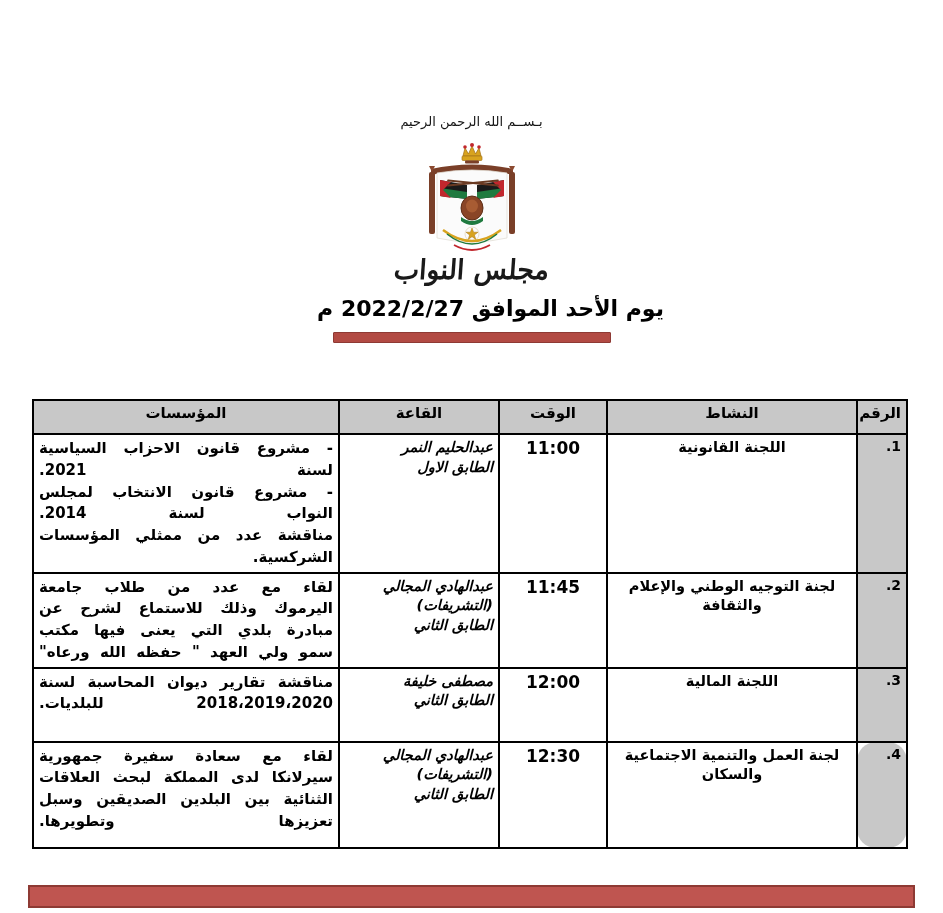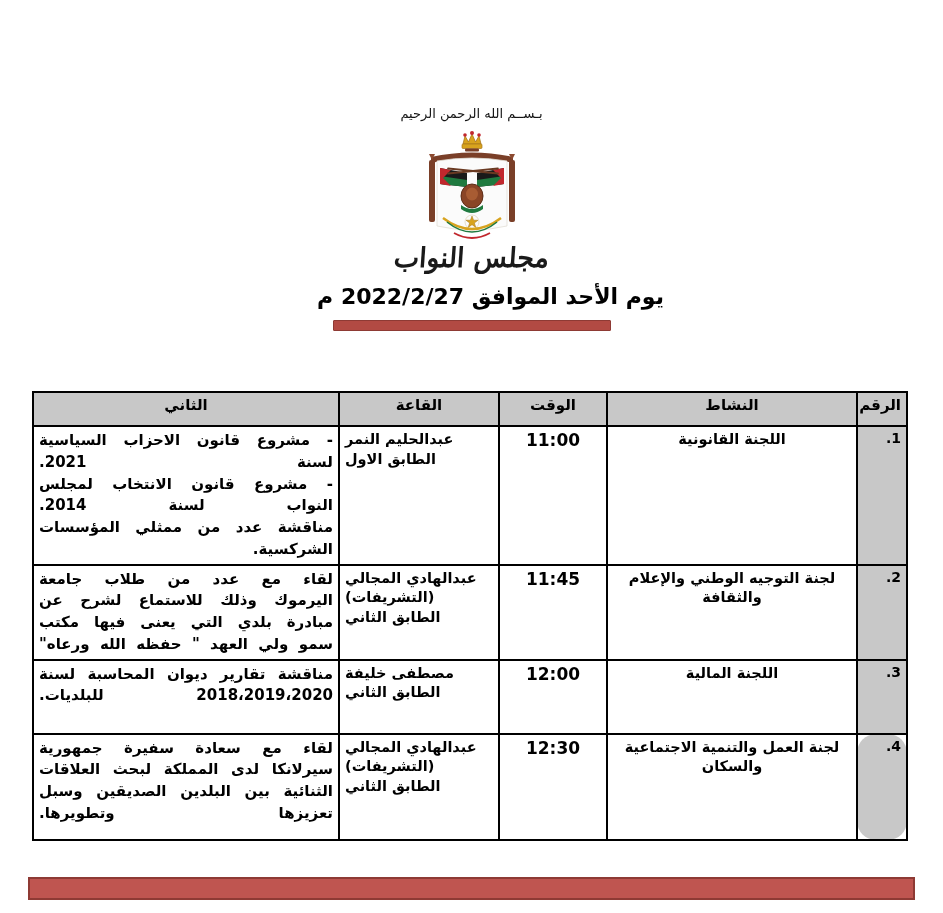--- a/index.html
+++ b/index.html
@@ -23,21 +23,21 @@
     height: 913px;
     position: relative;
     box-sizing: border-box;
   }
 
   .basmala {
     text-align: center;
     font-size: 13px;
     font-weight: 400;
     color: #141414;
-    margin: 4px;
+    margin: 12px;
     padding-top: 102px;
     letter-spacing: 0.5px;
     line-height: 1.2;
   }
 
   
   .emblem-wrap {
     width: 100%;
     text-align: center;
     margin-top: 8px;
@@ -148,24 +148,25 @@
     line-height: 1.35;
   }
   td.cell-time {
     text-align: center;
     font-size: 17px;
     font-weight: bold;
     font-family: "DejaVu Sans", "Liberation Sans", sans-serif;
     direction: ltr;
   }
   td.cell-hall {
-    text-align: left;
+    text-align: right;
     font-size: 14.5px;
     font-weight: bold;
     line-height: 1.35;
+    font-style: italic;
   }
   td.cell-subject {
     text-align: justify;
     text-align-last: justify;
     font-size: 15px;
     font-weight: bold;
     line-height: 1.45;
     word-spacing: 1px;
   }
   td.cell-subject .lastline {
@@ -259,21 +260,21 @@
         <col class="c-time">
         <col class="c-hall">
         <col class="c-subject">
       </colgroup>
       <thead>
         <tr>
           <th>الرقم</th>
           <th>النشاط</th>
           <th>الوقت</th>
           <th>القاعة</th>
-          <th>الثاني</th>
+          <th>المؤسسات</th>
         </tr>
       </thead>
       <tbody>
         <tr class="row-1">
           <td class="cell-num">.1</td>
           <td class="cell-activity">اللجنة القانونية</td>
           <td class="cell-time">11:00</td>
           <td class="cell-hall">
               <div>عبدالحليم النمر</div>
               <div class="lastline">الطابق الاول</div>

